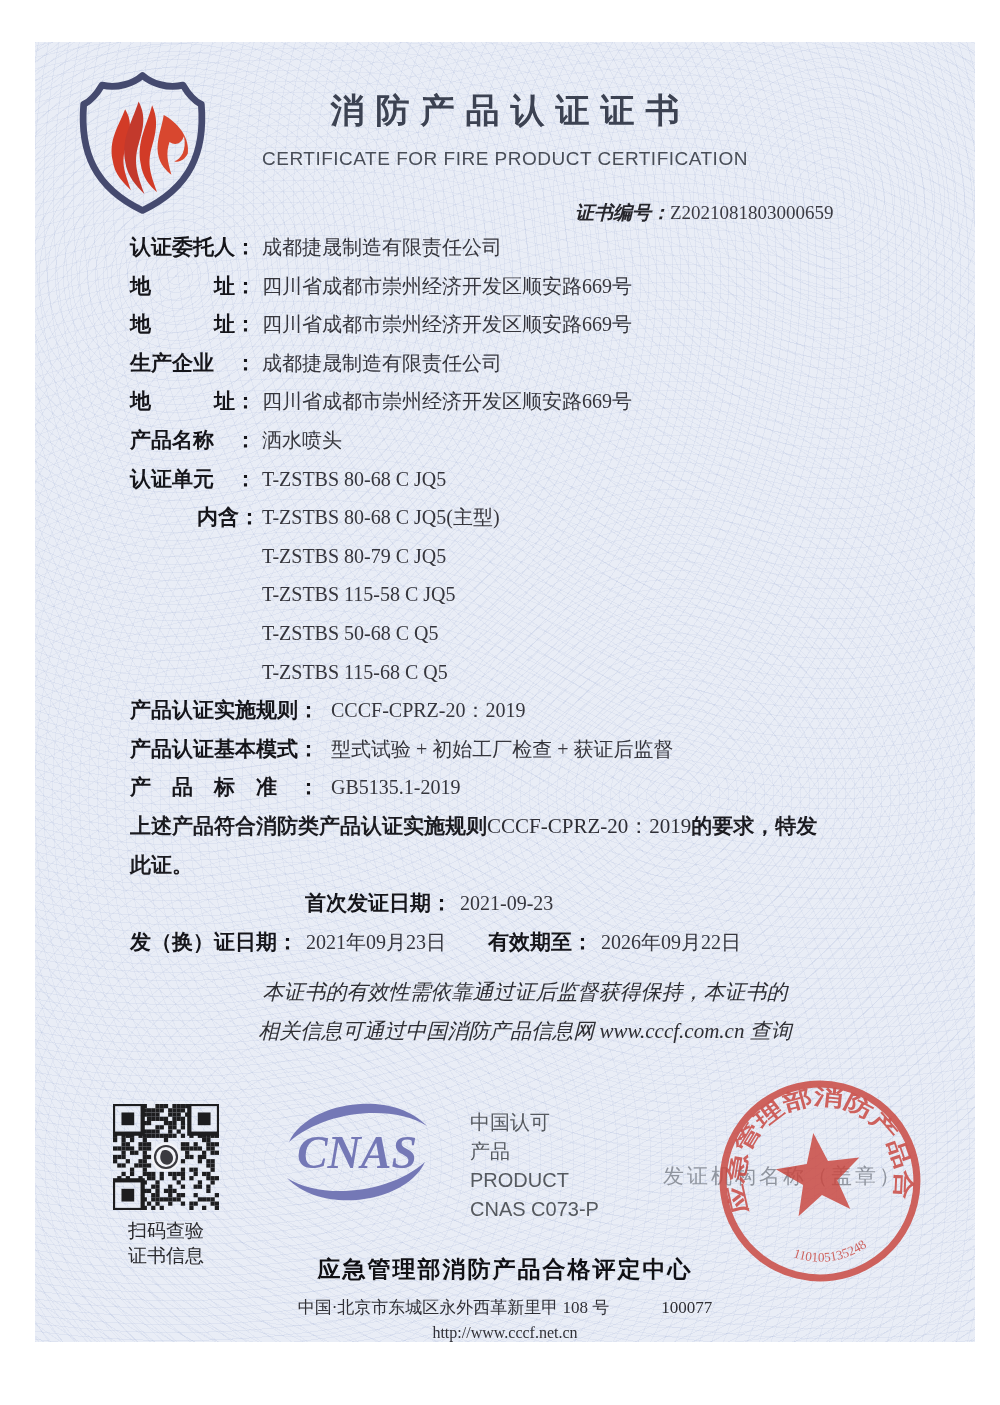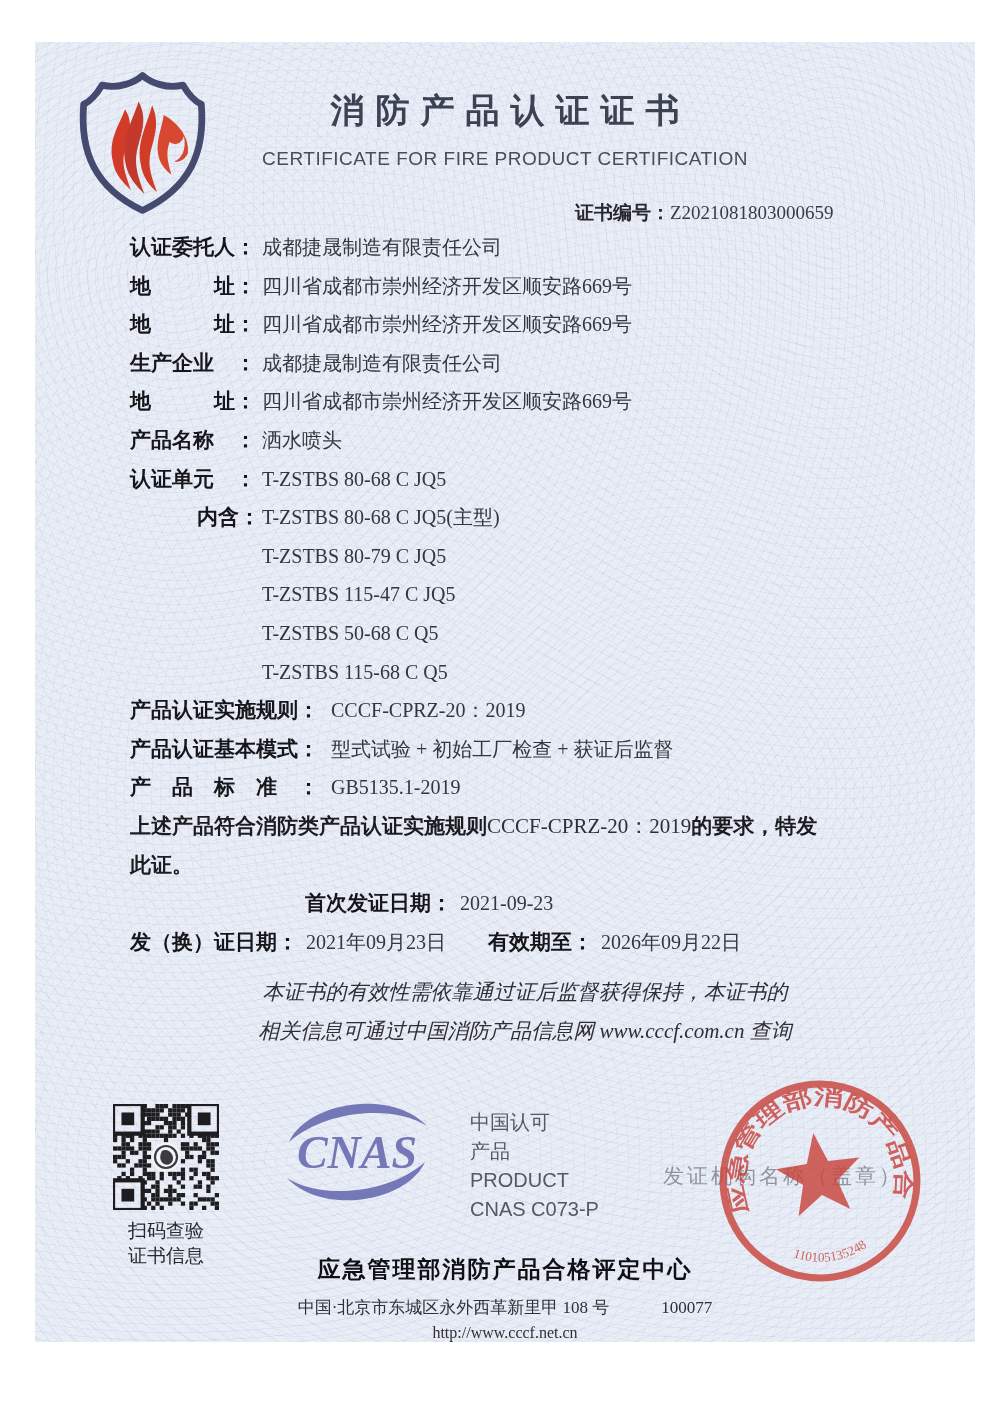--- a/index.html
+++ b/index.html
@@ -12,21 +12,21 @@
           repeating-radial-gradient(circle at 15% 18%, rgba(122,143,196,0.10) 0 1px, rgba(0,0,0,0) 1px 8px),
           repeating-radial-gradient(circle at 85% 12%, rgba(122,143,196,0.09) 0 1px, rgba(0,0,0,0) 1px 10px),
           repeating-radial-gradient(circle at 68% 58%, rgba(122,143,196,0.08) 0 1px, rgba(0,0,0,0) 1px 9px),
           repeating-radial-gradient(circle at 28% 86%, rgba(122,143,196,0.08) 0 1px, rgba(0,0,0,0) 1px 11px);}
   .logo{position:absolute;left:40px;top:26px;width:135px;height:148px;}
   .title{position:absolute;left:0;top:46px;width:100%;text-align:center;
          font-size:34px;font-weight:700;color:#3c4252;letter-spacing:11px;text-indent:11px;}
   .subtitle{position:absolute;left:0;top:106px;width:100%;text-align:center;
             font-family:"Liberation Sans",sans-serif;font-size:19px;color:#484d57;letter-spacing:0.5px;}
   .certno{position:absolute;left:540px;top:158px;font-size:19px;color:#3a3a42;}
-  .certno .lbl{font-weight:700;color:#26262c;}
+  .certno .lbl{font-weight:700;color:#26262c;font-style:italic;}
   .body{position:absolute;left:95px;top:186px;width:790px;}
   .row{line-height:38.6px;white-space:nowrap;font-size:20px;color:#35353c;}
   .row .lbl{display:inline-block;width:132px;font-family:"Liberation Sans",sans-serif;
             font-weight:700;font-size:21px;color:#15151a;vertical-align:bottom;}
   .row .lbl.inner{text-align:right;padding-right:2px;box-sizing:border-box;}
   .row .lbl.wide{width:auto;min-width:132px;padding-right:12px;}
   .stmt{line-height:38.6px;font-size:21px;font-weight:700;color:#1b1b20;
         font-family:"Liberation Sans",sans-serif;white-space:nowrap;}
   .stmt .code{font-family:"Liberation Serif",serif;font-weight:400;color:#2e2e35;}
   .dates .row{white-space:nowrap;}
@@ -76,21 +76,21 @@
       <div class="row"><span class="lbl">认证委托人：</span><span>成都捷晟制造有限责任公司</span></div>
       <div class="row"><span class="lbl">地　　　址：</span><span>四川省成都市崇州经济开发区顺安路669号</span></div>
       <div class="row"><span class="lbl">地　　　址：</span><span>四川省成都市崇州经济开发区顺安路669号</span></div>
       <div class="row"><span class="lbl">生产企业　：</span><span>成都捷晟制造有限责任公司</span></div>
       <div class="row"><span class="lbl">地　　　址：</span><span>四川省成都市崇州经济开发区顺安路669号</span></div>
       <div class="row"><span class="lbl">产品名称　：</span><span>洒水喷头</span></div>
       <div class="row"><span class="lbl">认证单元　：</span><span>T-ZSTBS 80-68 C  JQ5</span></div>
 
       <div class="row"><span class="lbl inner">内含：</span><span>T-ZSTBS 80-68 C  JQ5(主型)</span></div>
       <div class="row"><span class="lbl inner"></span><span>T-ZSTBS 80-79 C  JQ5</span></div>
-      <div class="row"><span class="lbl inner"></span><span>T-ZSTBS 115-47 C  JQ5</span></div>
+      <div class="row"><span class="lbl inner"></span><span>T-ZSTBS 115-58 C  JQ5</span></div>
       <div class="row"><span class="lbl inner"></span><span>T-ZSTBS 50-68 C  Q5</span></div>
       <div class="row"><span class="lbl inner"></span><span>T-ZSTBS 115-68 C  Q5</span></div>
 
       <div class="row"><span class="lbl wide">产品认证实施规则：</span><span>CCCF-CPRZ-20：2019</span></div>
       <div class="row"><span class="lbl wide">产品认证基本模式：</span><span>型式试验 + 初始工厂检查 + 获证后监督</span></div>
       <div class="row"><span class="lbl wide">产　品　标　准　：</span><span>GB5135.1-2019</span></div>
 
       <div class="stmt"><span>上述产品符合消防类产品认证实施规则</span><span class="code">CCCF-CPRZ-20：2019</span><span>的要求，特发</span></div>
       <div class="stmt">此证。</div>
 

